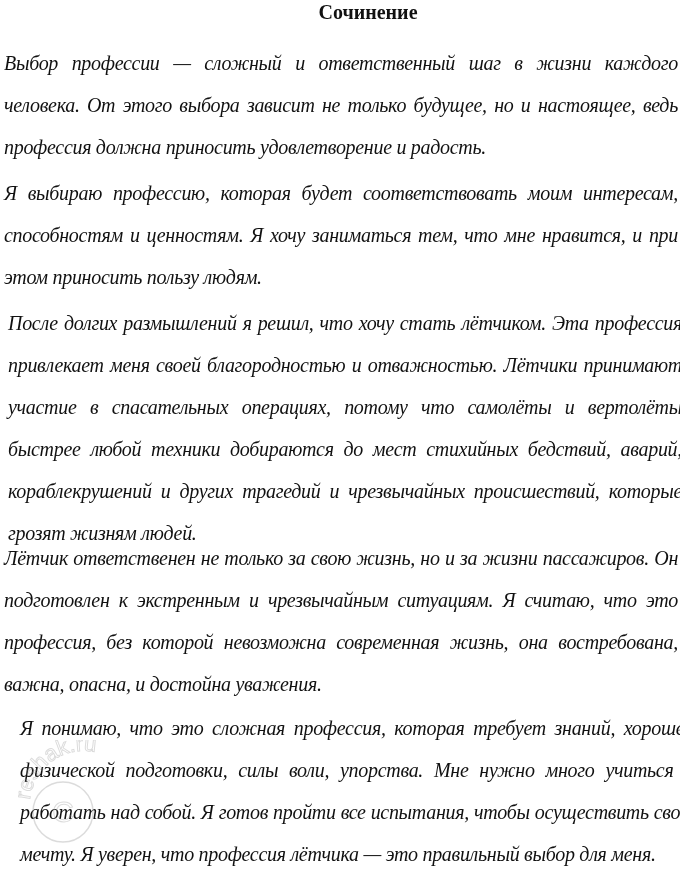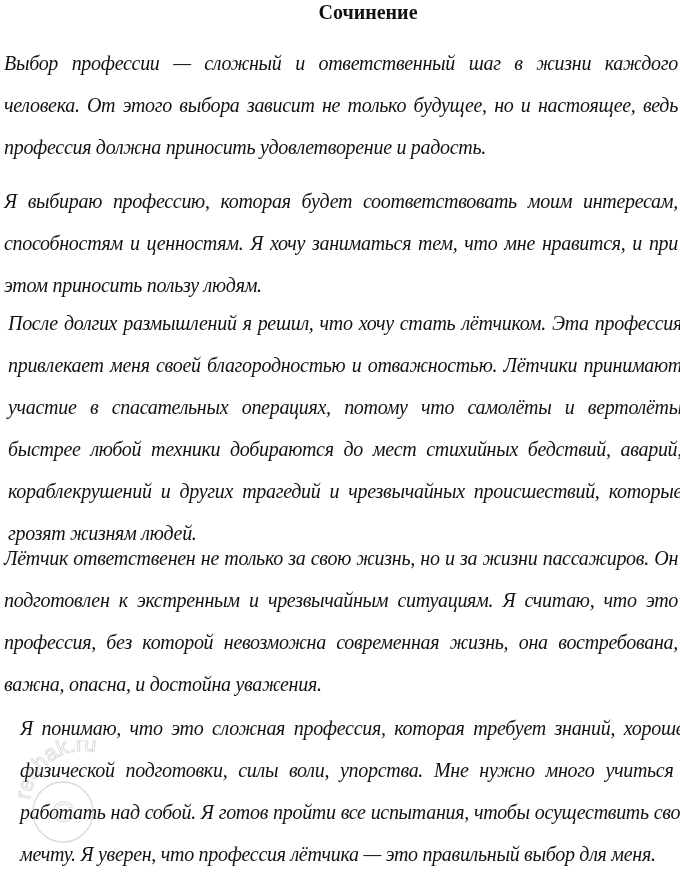--- a/index.html
+++ b/index.html
@@ -37,21 +37,21 @@
       line-height: 42px;
       text-align: justify;
       text-align-last: left;
       padding-left: 4px;
       padding-right: 2px;
       letter-spacing: -0.3px;
       word-spacing: 0px;
       font-style: italic;
     }
     .p1 { position: absolute; top: 42px; left: 0; width: 674px; }
-    .p2 { position: absolute; top: 180px; left: 0; width: 674px; }
+    .p2 { position: absolute; top: 172px; left: 0; width: 674px; }
     .p3 { position: absolute; top: 302px; left: 4px; width: 674px; }
     .p4 { position: absolute; top: 537px; left: 0; width: 674px; }
     .p5 { position: absolute; top: 707px; left: 16px; width: 674px; }
     .watermark {
       position: absolute;
       left: 18px;
       top: 740px;
       width: 140px;
       height: 120px;
       pointer-events: none;

